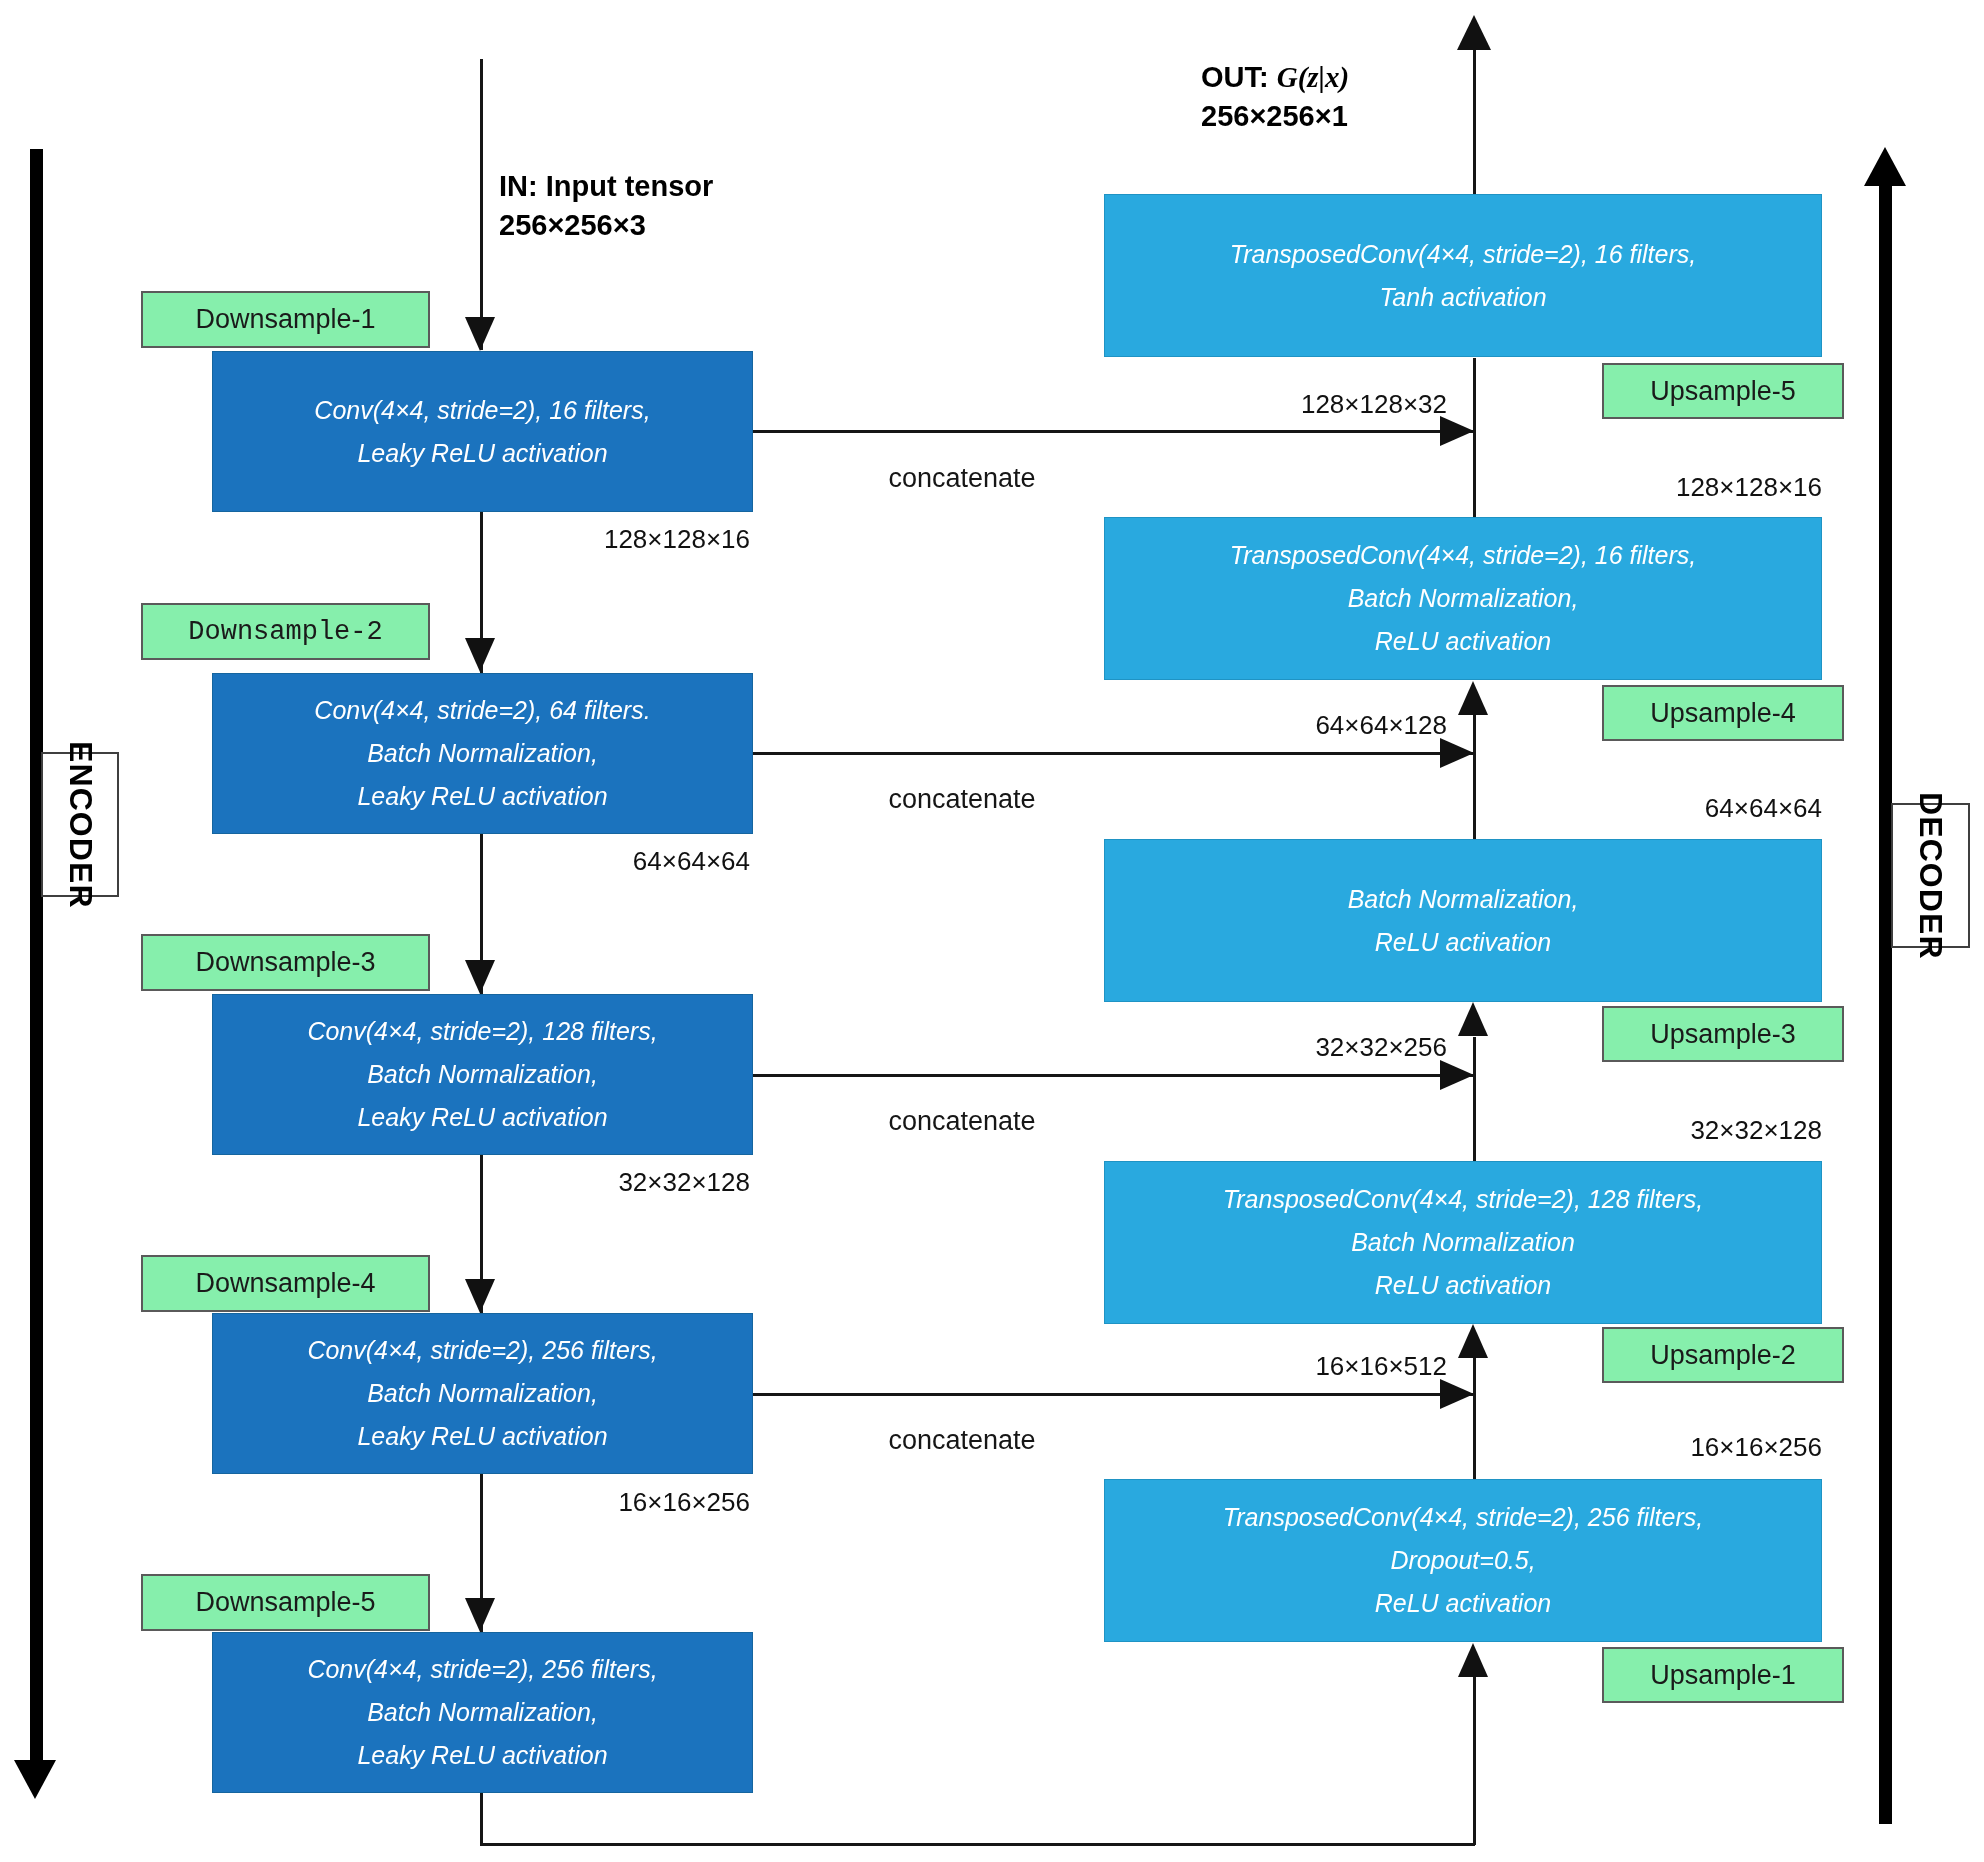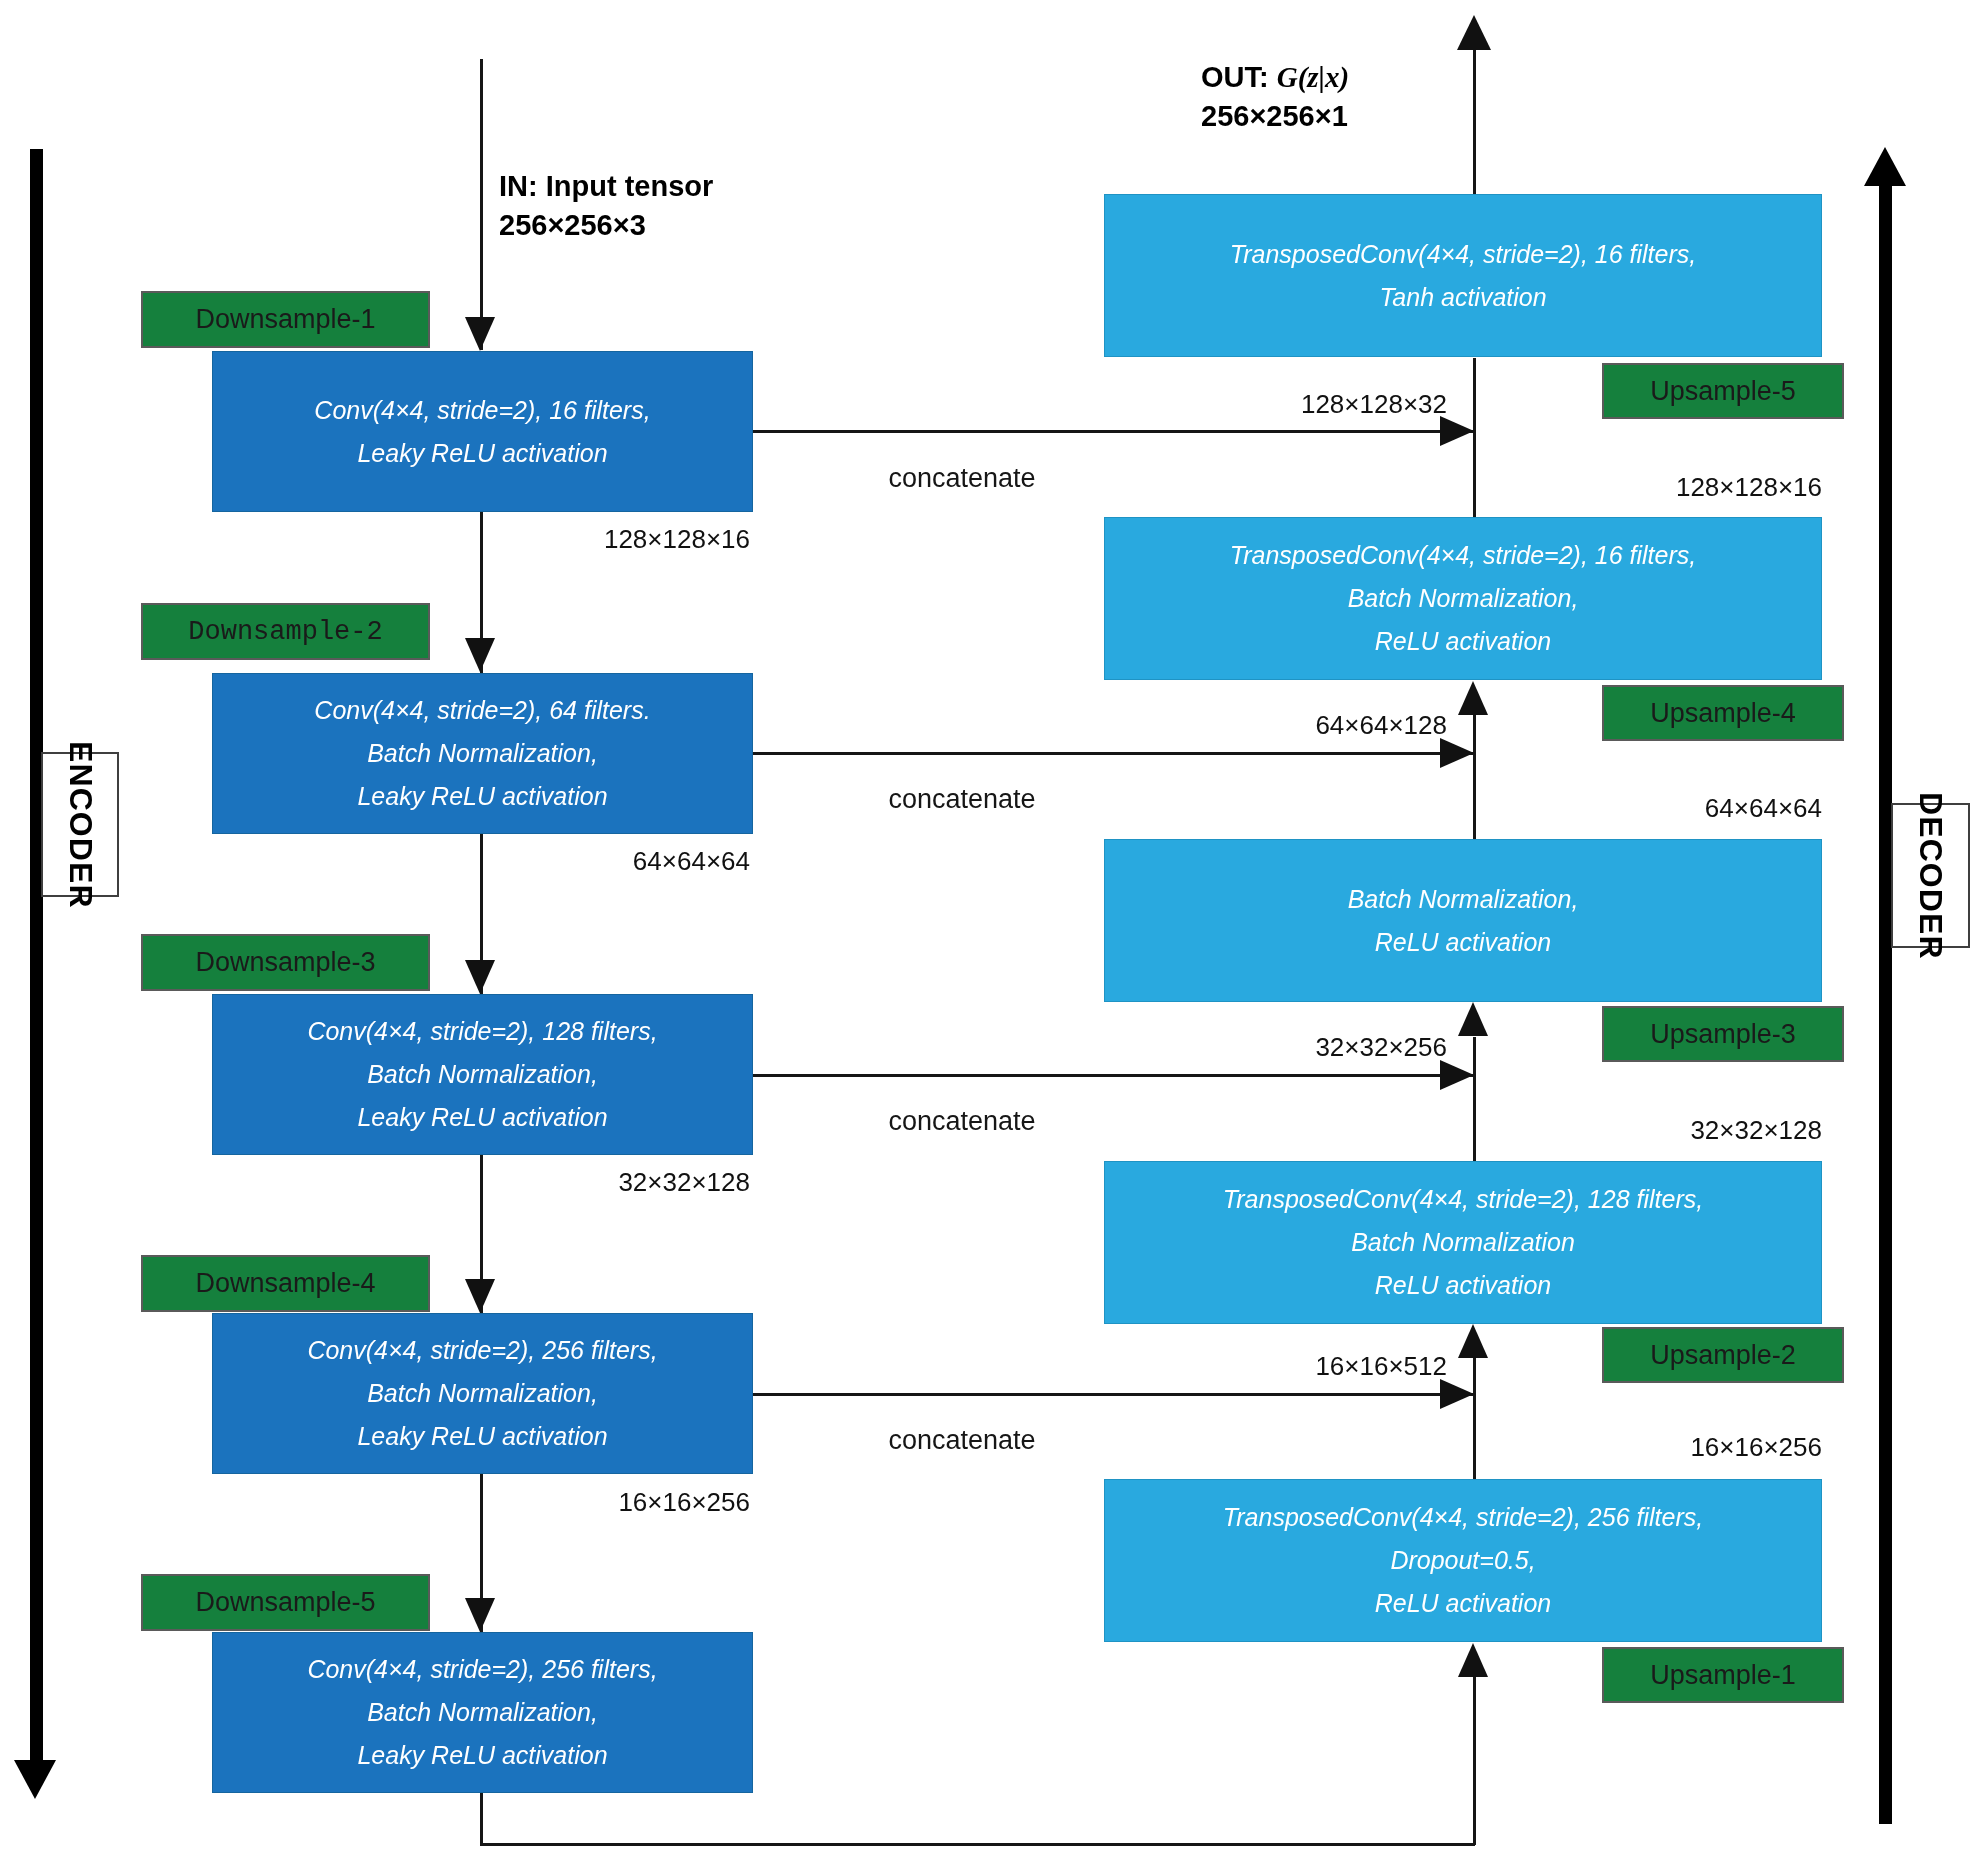--- a/index.html
+++ b/index.html
@@ -30,21 +30,21 @@
     color:#fff;font-size:25px;text-align:center;
   }
   .box-dec{
     position:absolute;left:1104px;width:718px;height:163px;
     background:#29A9DF;border:1.6px solid #1f93c4;box-sizing:border-box;
     display:flex;flex-direction:column;justify-content:center;align-items:center;
     color:#fff;font-size:25px;text-align:center;
   }
   .box-enc span,.box-dec span{display:block;line-height:43px;font-style:italic;}
   .tagbox{
-    position:absolute;background:#15803d;border:2.1px solid #5a5a5a;box-sizing:border-box;
+    position:absolute;background:#86efac;border:2.1px solid #5a5a5a;box-sizing:border-box;
     display:flex;justify-content:center;align-items:center;
     font-size:27px;color:#1a1a1a;
   }
   .tag-enc{left:141px;width:289px;height:57px;}
   .tag-dec{left:1602px;width:242px;height:56px;}
   .dim{position:absolute;font-size:26px;color:#111;}
   .dim-enc{left:482px;width:268px;text-align:right;}
   .dim-dec{left:1554px;width:268px;text-align:right;}
   .dim-skip{left:1152px;width:295px;text-align:right;}
   .concat{position:absolute;left:836px;width:252px;text-align:center;font-size:27px;color:#161616;}

